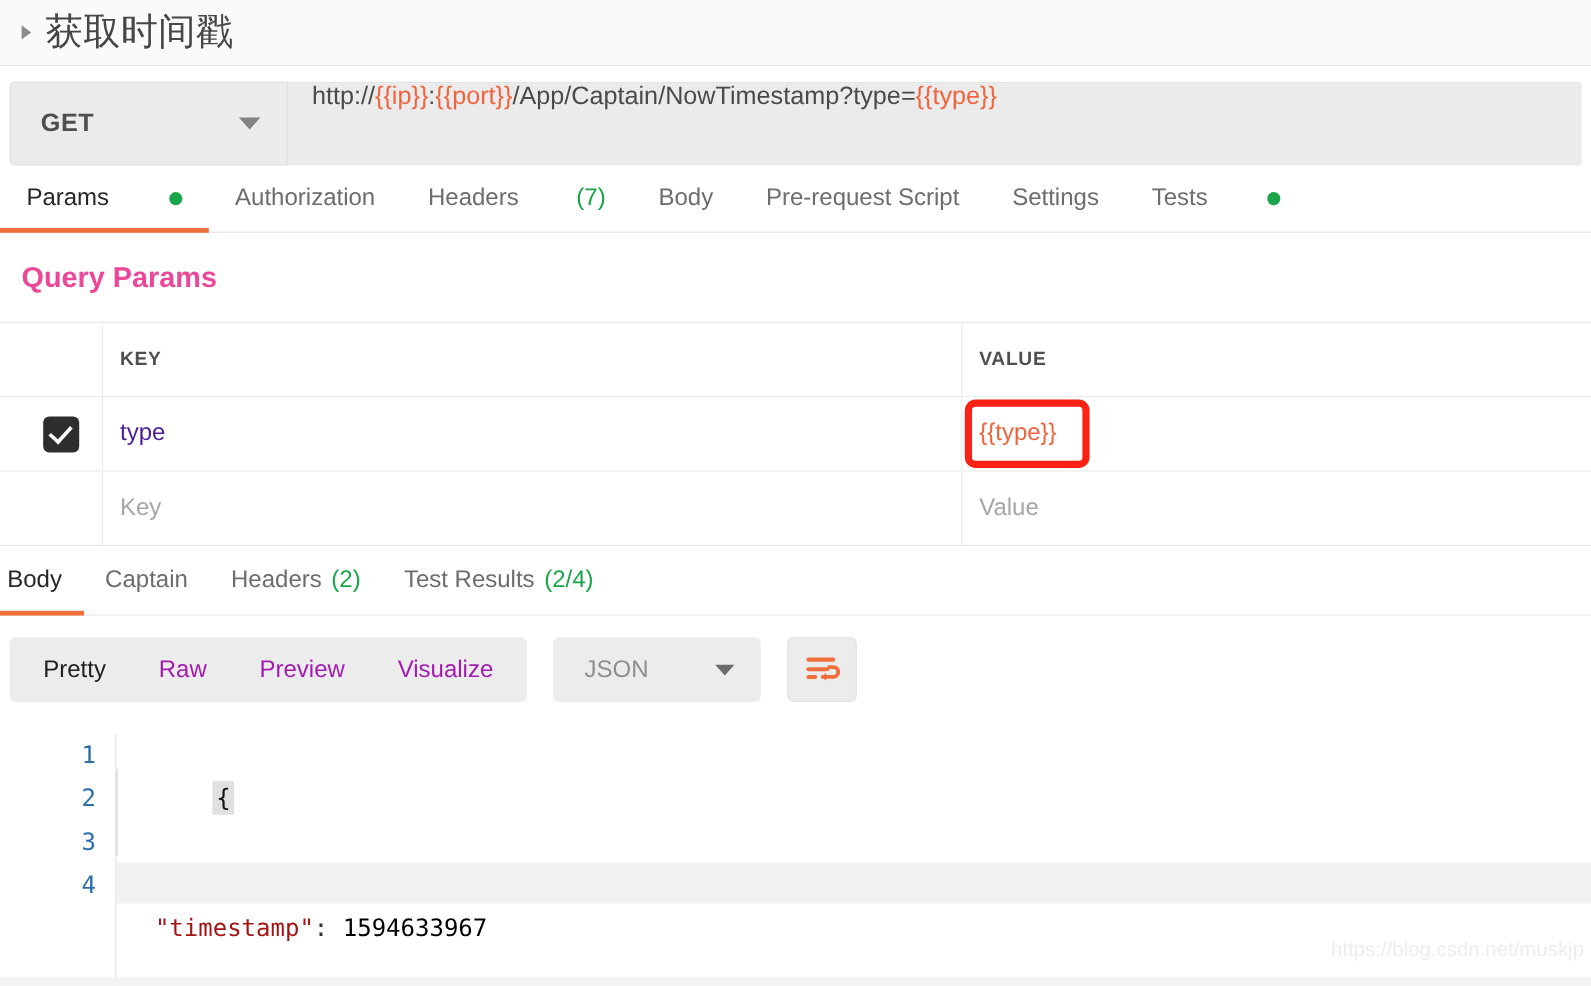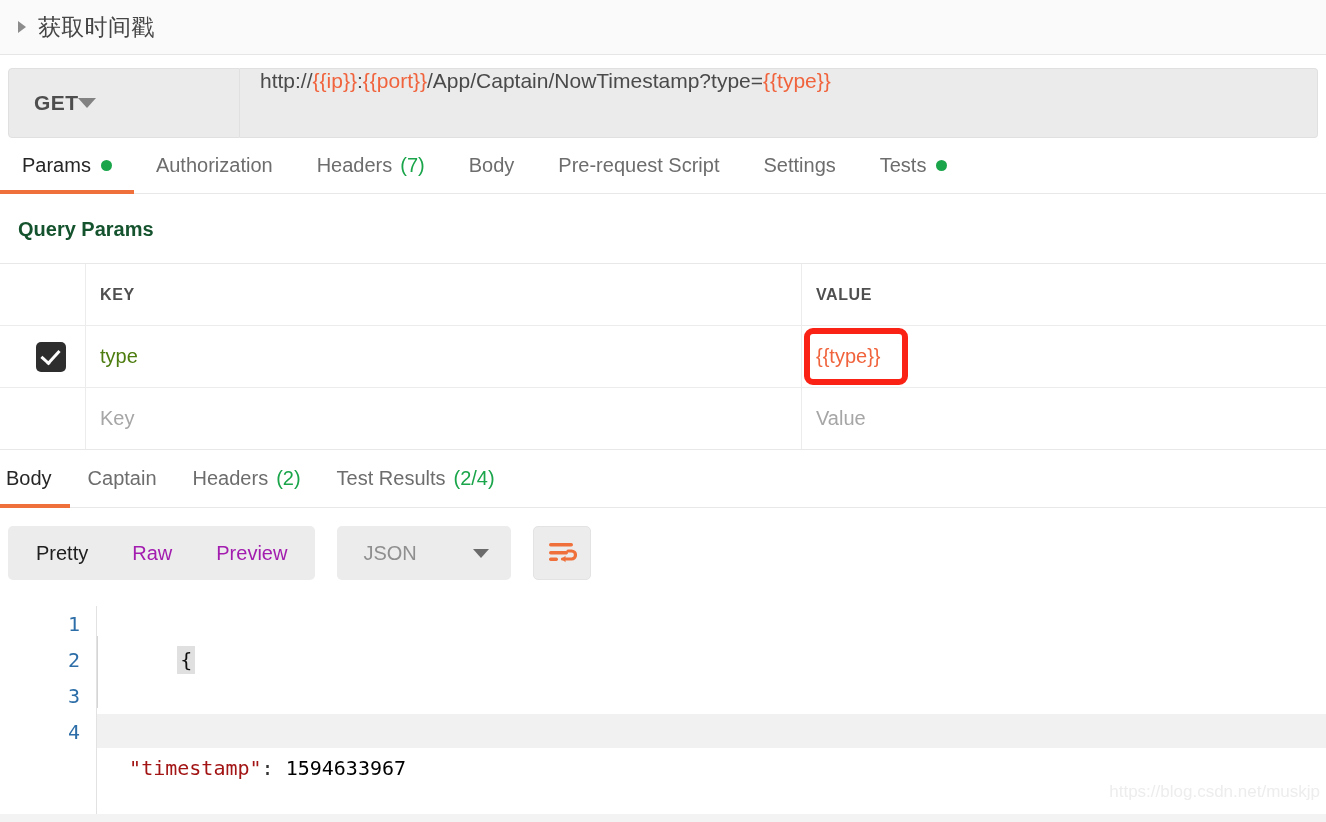--- a/index.html
+++ b/index.html
@@ -28,42 +28,42 @@
   }
   .disclosure-tri {
     width: 0; height: 0;
     border-left: 8px solid #8c8c8c;
     border-top: 6px solid transparent;
     border-bottom: 6px solid transparent;
     margin-right: 12px;
     flex: 0 0 auto;
   }
   .req-title-text {
-    font-size: 23px;
+    font-size: 31px;
     color: #464646;
     letter-spacing: .3px;
   }
 
   
   .url-row {
     display: flex;
     align-items: stretch;
     height: 70px;
     margin-top: 13px;
     padding: 0 8px 0 8px;
     box-sizing: border-box;
   }
   .method-box {
     width: 232px;
     background: #ebebeb;
     border: 1px solid #e0e0e0;
     border-radius: 4px 0 0 4px;
     display: flex;
     align-items: center;
-    justify-content: flex-start;
+    justify-content: space-between;
     padding: 0 22px 0 25px;
     box-sizing: border-box;
   }
   .method-label {
     font-size: 21px;
     font-weight: bold;
     color: #4e4e4e;
     letter-spacing: .4px;
   }
   .caret-down {
@@ -103,20 +103,21 @@
   .rtab {
     position: relative;
     height: 100%;
     display: flex;
     align-items: center;
     font-size: 20px;
     color: #6d6d6d;
     padding: 0 22px;
     box-sizing: border-box;
     white-space: nowrap;
+    gap: 40px;
   }
   .rtab.active { color: #262626; }
   .rtab.active::after {
     content: "";
     position: absolute;
     left: 0; right: 0; bottom: -1px;
     height: 4px;
     background: #ef703a;
   }
   .dot-green {
@@ -126,23 +127,23 @@
     margin-left: 10px;
     display: inline-block;
   }
   .count-green {
     color: #1ba54b;
     margin-left: 8px;
   }
 
   
   .qp-title {
-    font-size: 20px;
+    font-size: 24px;
     font-weight: bold;
-    color: #14532d;
+    color: #ec4899;
     padding: 24px 0 22px 18px;
   }
   .params-table {
     border-top: 1px solid #e8e8e8;
     border-bottom: 1px solid #e8e8e8;
   }
   .ptr {
     display: flex;
     height: 61px;
     border-bottom: 1px solid #ececec;
@@ -160,21 +161,21 @@
   }
   .pcell-key {
     width: 716px;
     flex: 0 0 716px;
     display: flex;
     align-items: center;
     padding-left: 14px;
     border-right: 1px solid #ececec;
     box-sizing: border-box;
     font-size: 20px;
-    color: #4d7c0f;
+    color: #4c1d95;
   }
   .pcell-val {
     flex: 1 1 auto;
     display: flex;
     align-items: center;
     padding-left: 14px;
     box-sizing: border-box;
     font-size: 20px;
     color: #4c4c4c;
     position: relative;
@@ -448,20 +449,21 @@
     <span>Test Results</span>
     <span class="count-green">(2/4)</span>
   </div>
 </div>
 
 <div class="fmt-bar">
   <div class="seg-group">
     <div class="seg active">Pretty</div>
     <div class="seg">Raw</div>
     <div class="seg">Preview</div>
+    <div class="seg">Visualize</div>
   </div>
   <div class="dd-box">
     <span class="dd-label">JSON</span>
     <span class="caret-sm"></span>
   </div>
   <div class="wrap-btn">
     <svg width="30" height="24" viewBox="0 0 30 24">
       <rect x="2" y="2" width="24" height="3.4" rx="1.7" fill="#ef703a"></rect>
       <rect x="2" y="10" width="19" height="3.4" rx="1.7" fill="#ef703a"></rect>
       <path d="M21 10 h3.5 a4 4 0 0 1 0 8 h-9" stroke="#ef703a" stroke-width="3.2" fill="none" stroke-linecap="round"></path>

